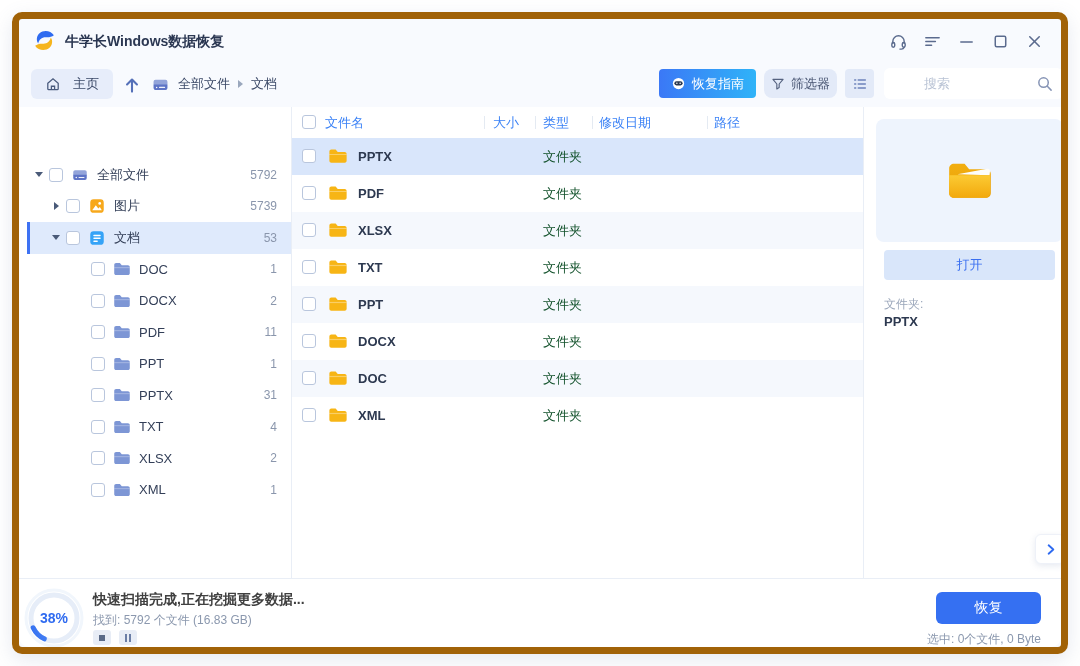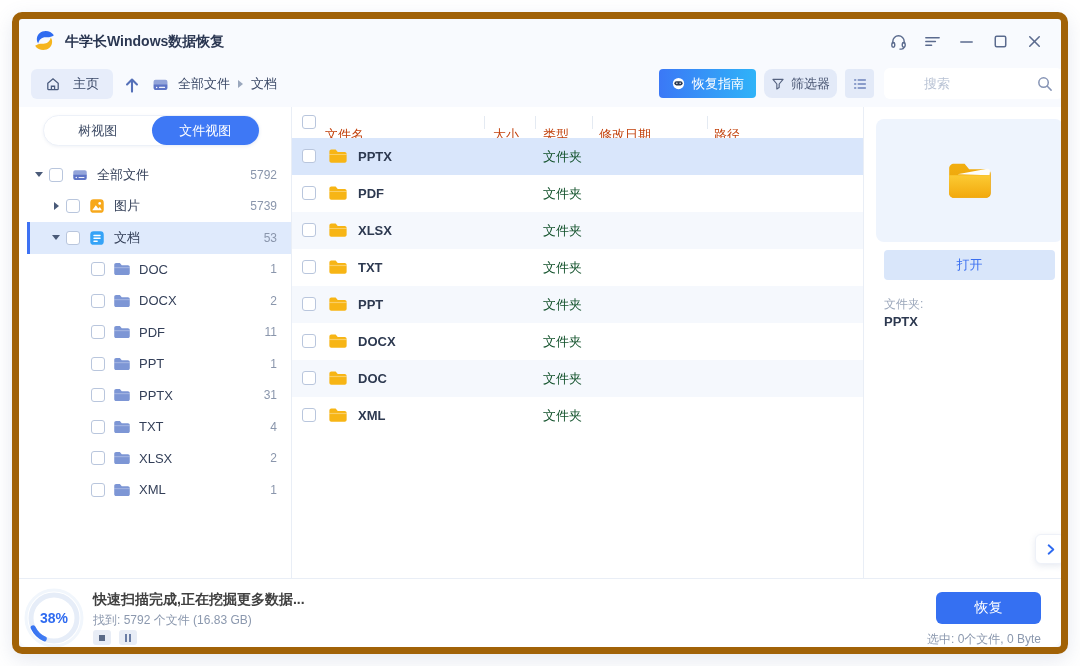--- a/index.html
+++ b/index.html
@@ -57,21 +57,21 @@
   .arr.down i { width:0; height:0; border-top:5px solid #4a5a78; border-left:4px solid transparent; border-right:4px solid transparent; }
   .arr.right i { width:0; height:0; border-left:5px solid #4a5a78; border-top:4px solid transparent; border-bottom:4px solid transparent; }
   .cb { width:14px; height:14px; border:1.5px solid #b9c6dd; border-radius:3px; background:#fff; flex:none; cursor:pointer; }
   .ticon { width:18px; height:18px; margin-left:8px; margin-right:8px; flex:none; }
   .ticon svg { width:18px; height:18px; display:block; }
   .tlabel { font-size:13px; color:#333f58; }
   .tcount { margin-left:auto; font-size:12px; color:#8a96ac; }
   
   .tablepanel { position:absolute; left:273px; top:88px; width:571px; height:471px; }
   .thead { position:relative; height:31px; }
-  .th { position:absolute; top:12px; height:31px; line-height:31px; font-size:13px; color:#c2410c; }
+  .th { position:absolute; top:0; height:31px; line-height:31px; font-size:13px; color:#3b82f6; }
   .colsep { position:absolute; top:9px; width:1px; height:13px; background:#e4eaf2; }
   .frow { position:relative; height:37px; }
   .frow.alt { background:#f5f8fd; }
   .frow.sel { background:#d9e6fb; }
   .frow .cb { position:absolute; left:10px; top:11px; }
   .ficon { position:absolute; left:36px; top:9px; width:20px; height:18px; }
   .ficon svg { width:20px; height:18px; display:block; }
   .fname { position:absolute; left:66px; top:0; line-height:37px; font-size:13px; font-weight:700; color:#2d3950; }
   .ftype { position:absolute; left:251px; top:0; line-height:37px; font-size:13px; color:#14532d; }
   
@@ -206,24 +206,20 @@
       </svg>
     </div>
   </div>
 
   <div class="content"></div>
   <div class="vsep1"></div>
   <div class="vsep2"></div>
   <div class="hsep"></div>
 
   <div class="sidebar">
-    <div class="tabwrap">
-      <div class="tab">树视图</div>
-      <div class="tab active">文件视图</div>
-    </div>
     <div class="tree">
         <div class="trow lvl0">
           <span class="arr down">
             <i></i>
           </span>
           <span class="cb"></span>
           <span class="ticon">
             <svg viewBox="0 0 24 24">
               <rect x="3" y="5.5" width="18" height="8" rx="2.5" fill="#93a4da"></rect>
               <path d="M3 11.5 h18 v4.5 a2.5 2.5 0 0 1 -2.5 2.5 h-13 a2.5 2.5 0 0 1 -2.5 -2.5 Z" fill="#5e74c6"></path>

